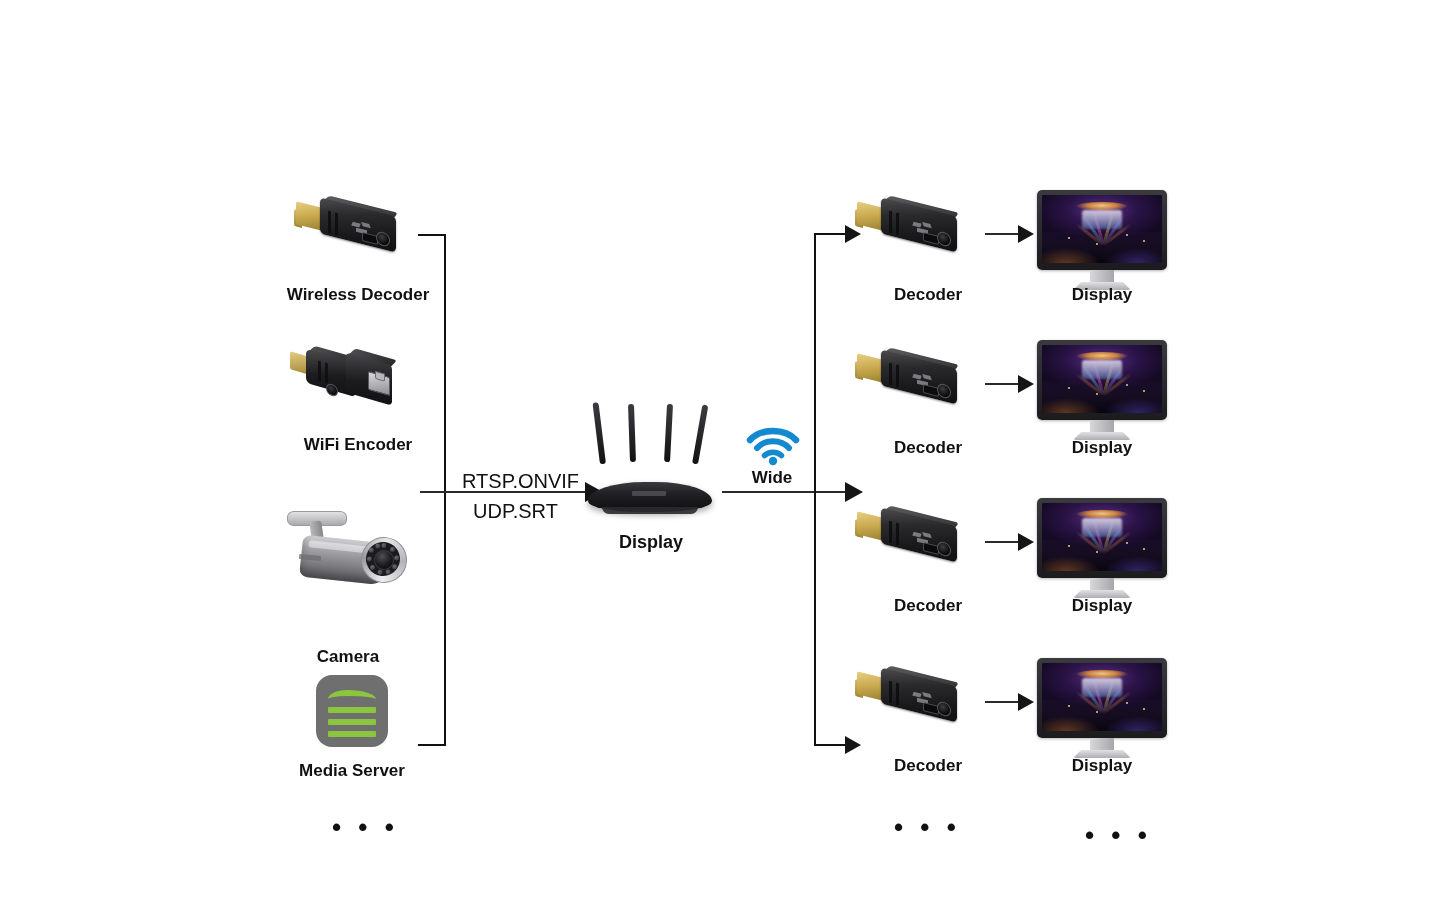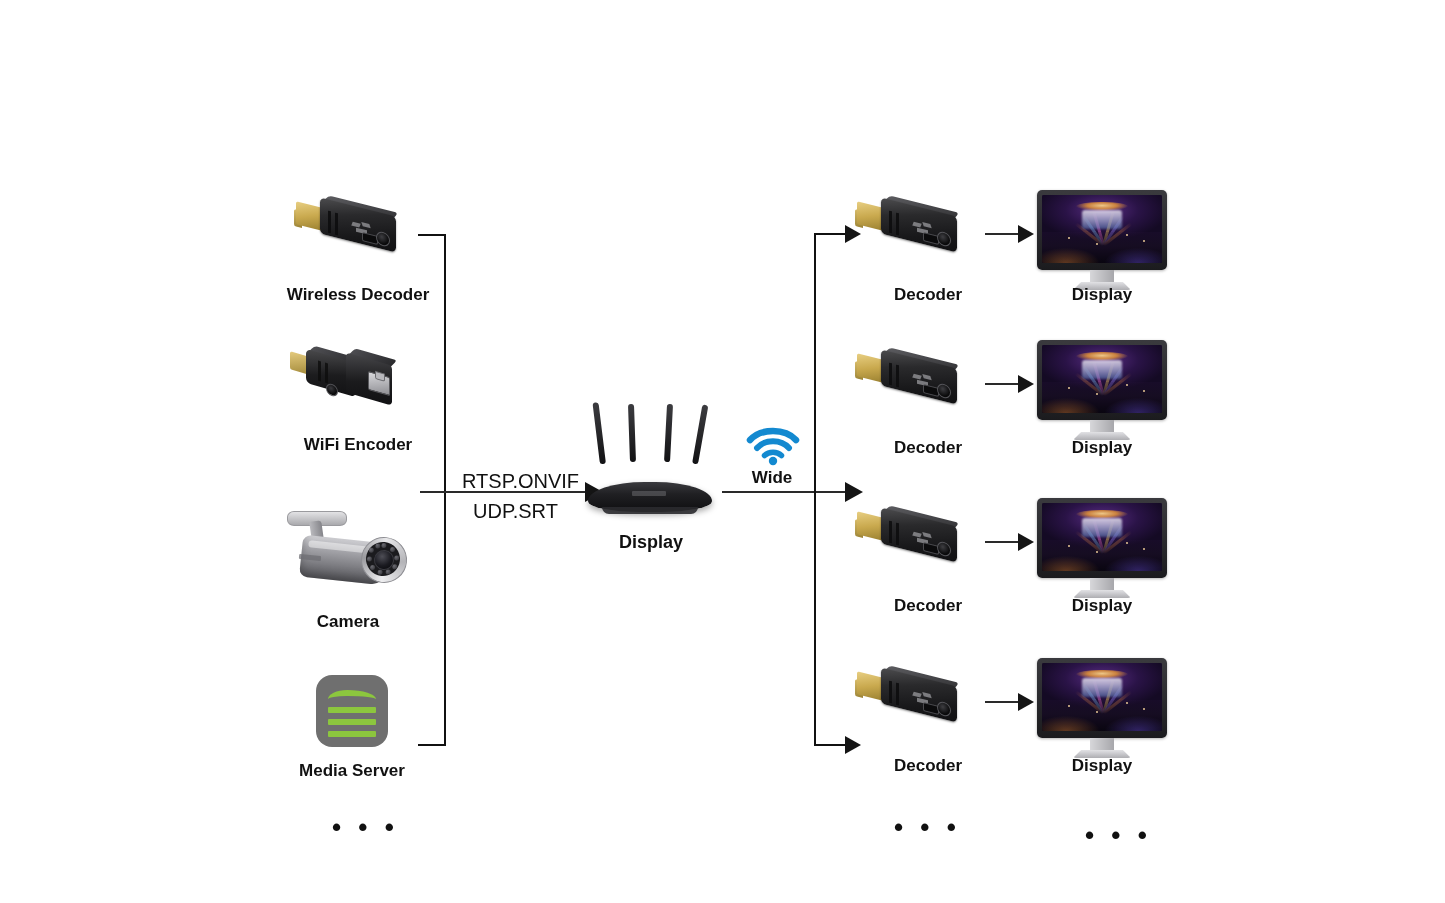--- a/index.html
+++ b/index.html
@@ -474,21 +474,21 @@
         <i style="left:27px;top:21px;"></i>
       <i style="left:21px;top:27px;"></i>
         <i style="left:13px;top:28px;"></i>
       <i style="left:5px;top:24px;"></i>
         <i style="left:1px;top:16px;"></i>
       <i style="left:2px;top:7px;"></i>
         <i style="left:8px;top:2px;"></i>
     </div>
     <div class="lens"></div>
   </div>
-  <div class="label" style="left:248px; top:612px; width:200px;">Camera</div>
+  <div class="label" style="left:248px; top:647px; width:200px;">Camera</div>
 
   <div class="mserver" style="left:316px; top:675px;">
     <div class="curve"></div>
     <i style="top:32px;"></i>
     <i style="top:44px;"></i>
     <i style="top:56px;"></i>
   </div>
   <div class="label" style="left:252px; top:761px; width:200px;">Media Server</div>
 
   <div class="ellipsis" style="left:332px; top:812px;">• • •</div>

